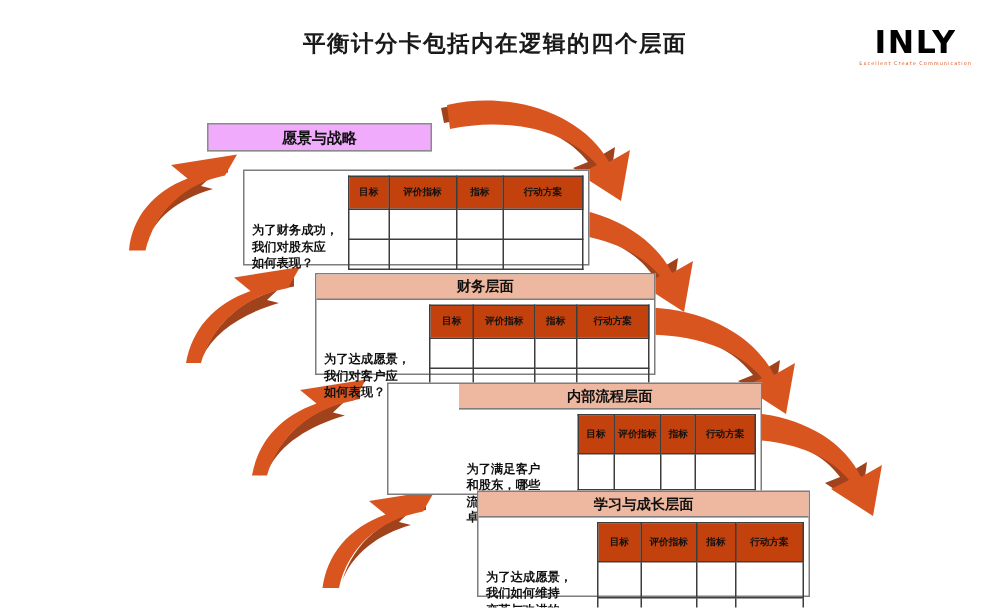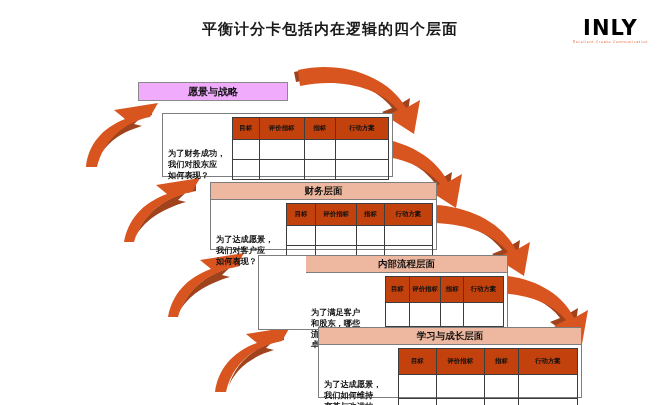--- a/index.html
+++ b/index.html
@@ -66,21 +66,21 @@
   .grid th{
     border:1px solid #3d3d3d;height:12px;padding:0;
     font-size:6.4px;font-weight:bold;color:#111;text-align:center;
     background:#c2410c;
   }
 
   
   #panel-financial {left:162px;top:113px;width:231px;height:64px;}
   #panel-customer  {left:210px;top:182px;width:227px;height:68px;}
   #panel-internal  {left:258px;top:255px;width:250px;height:75px;padding-left:47px;}
-  #panel-learning  {left:318px;top:327px;width:264px;height:71px;}
+  #panel-learning  {left:318px;top:327px;width:222px;height:71px;}
 
   #panel-financial .panel-question{width:62px;}
   #panel-customer  .panel-question{width:68px;}
   #panel-internal  .panel-question{width:72px;}
   #panel-learning  .panel-question{width:72px;}
 </style>
 </head>
 <body>
 
 <div id="stage">

